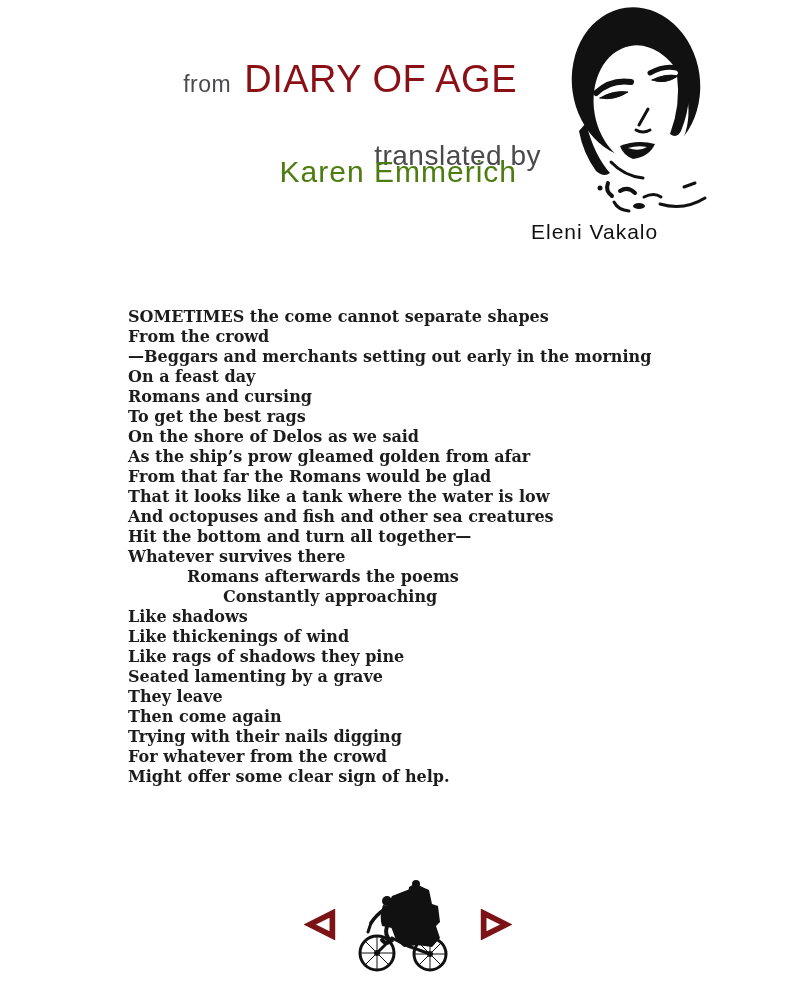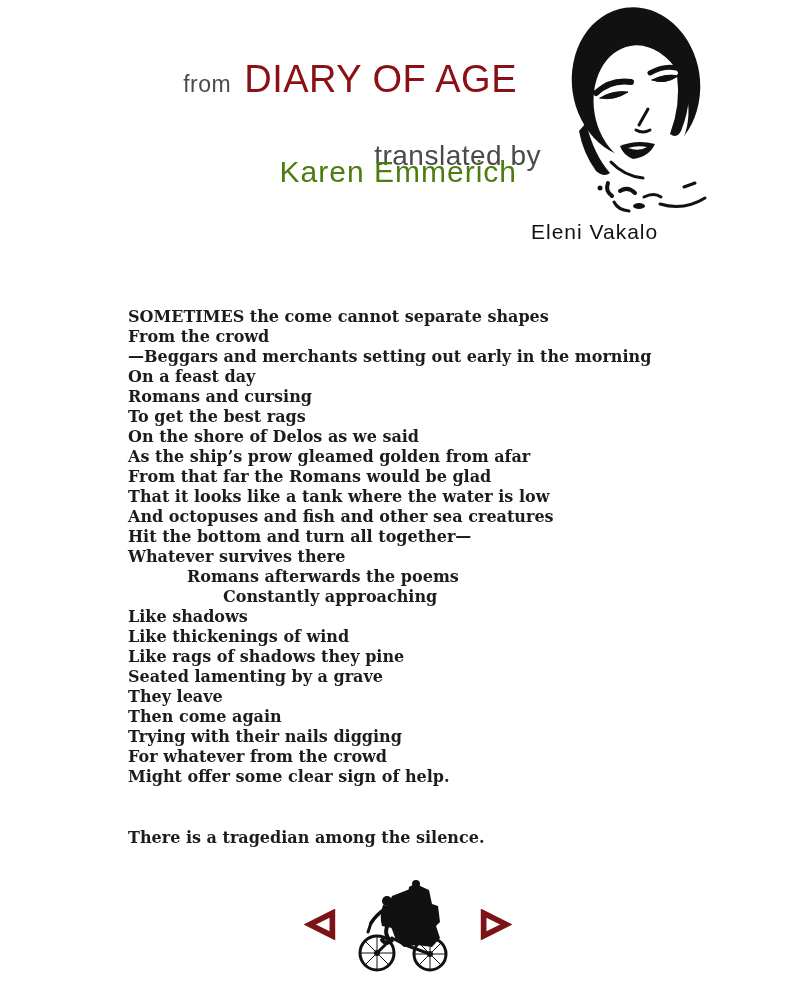--- a/index.html
+++ b/index.html
@@ -200,21 +200,20 @@
       <div class="poem-line">Like shadows</div>
       <div class="poem-line">Like thickenings of wind</div>
       <div class="poem-line">Like rags of shadows they pine</div>
       <div class="poem-line">Seated lamenting by a grave</div>
       <div class="poem-line">They leave</div>
       <div class="poem-line">Then come again</div>
       <div class="poem-line">Trying with their nails digging</div>
       <div class="poem-line">For whatever from the crowd</div>
       <div class="poem-line">Might offer some clear sign of help.</div>
     </div>
-  <div class="closing-line">There is a tragedian among the silence.</div>
 
   <button class="nav-arrow prev">
     <svg viewBox="0 0 32 30" width="34" height="31">
       <polygon points="27,4 27,26 5,15" fill="none" stroke="#7c1316" stroke-width="5.5" stroke-linejoin="miter"></polygon>
     </svg>
   </button>
 
   <svg class="bicycle" viewBox="0 0 102 98" xmlns="http://www.w3.org/2000/svg">
 
     <g stroke="#111111" fill="none">

